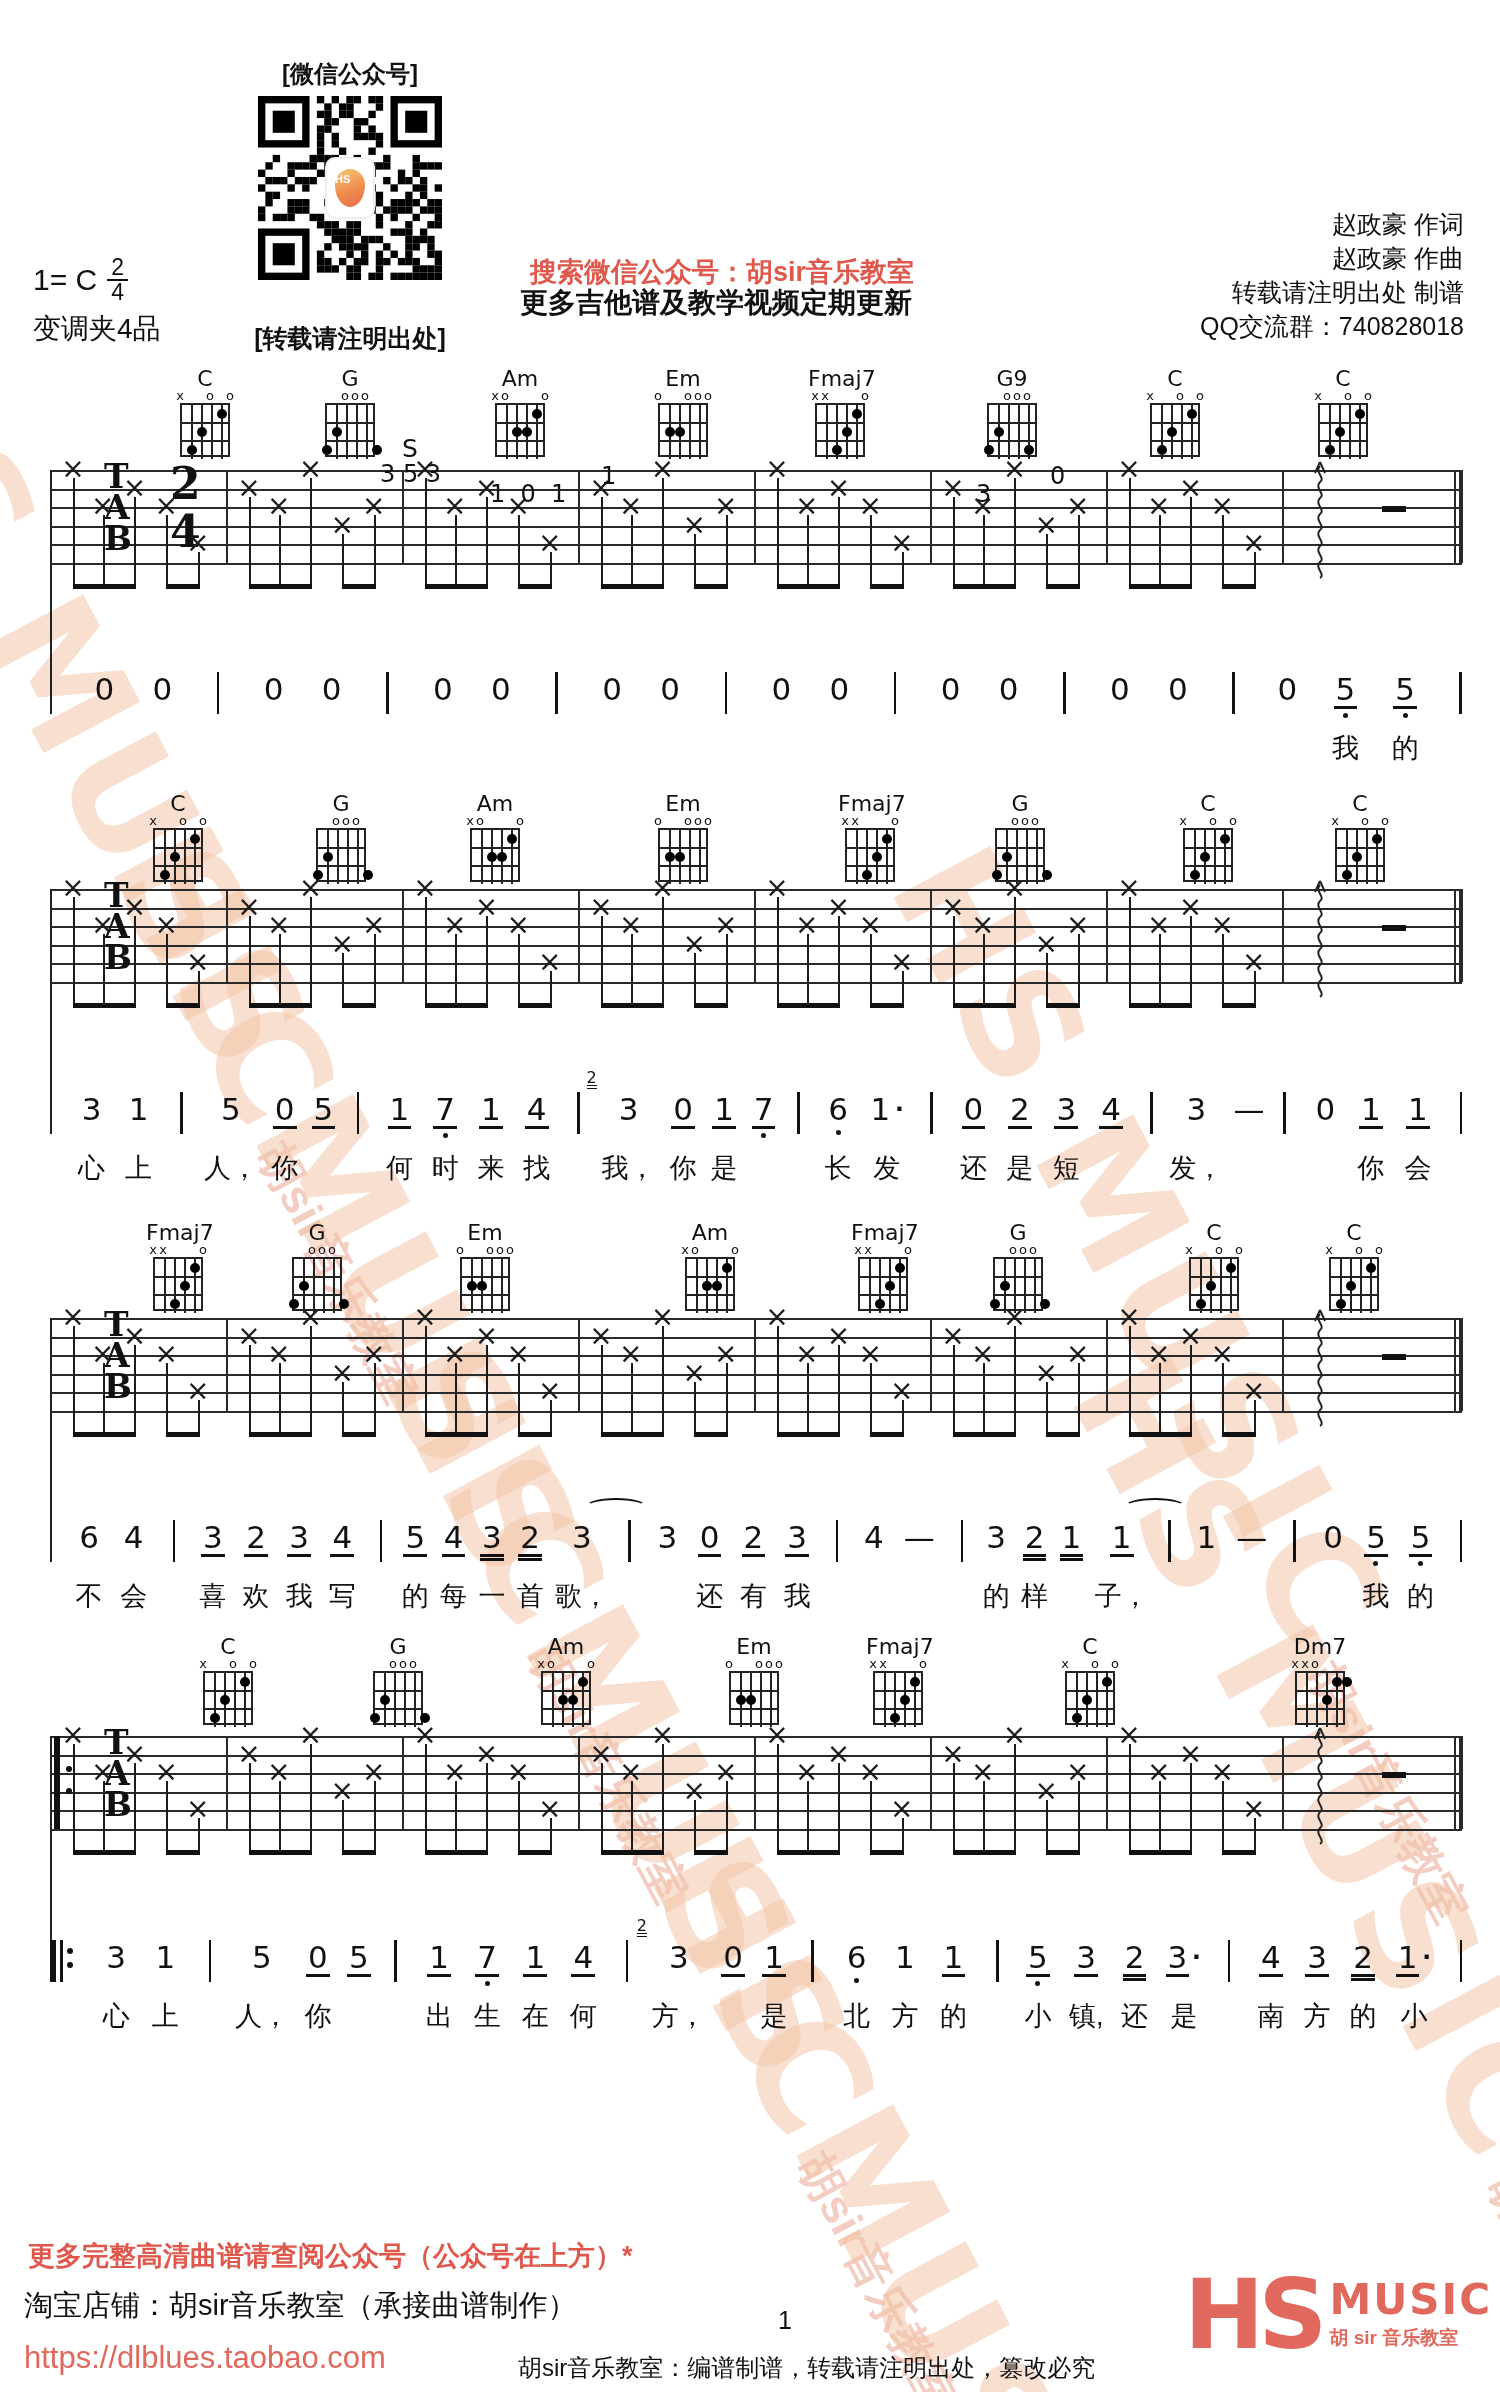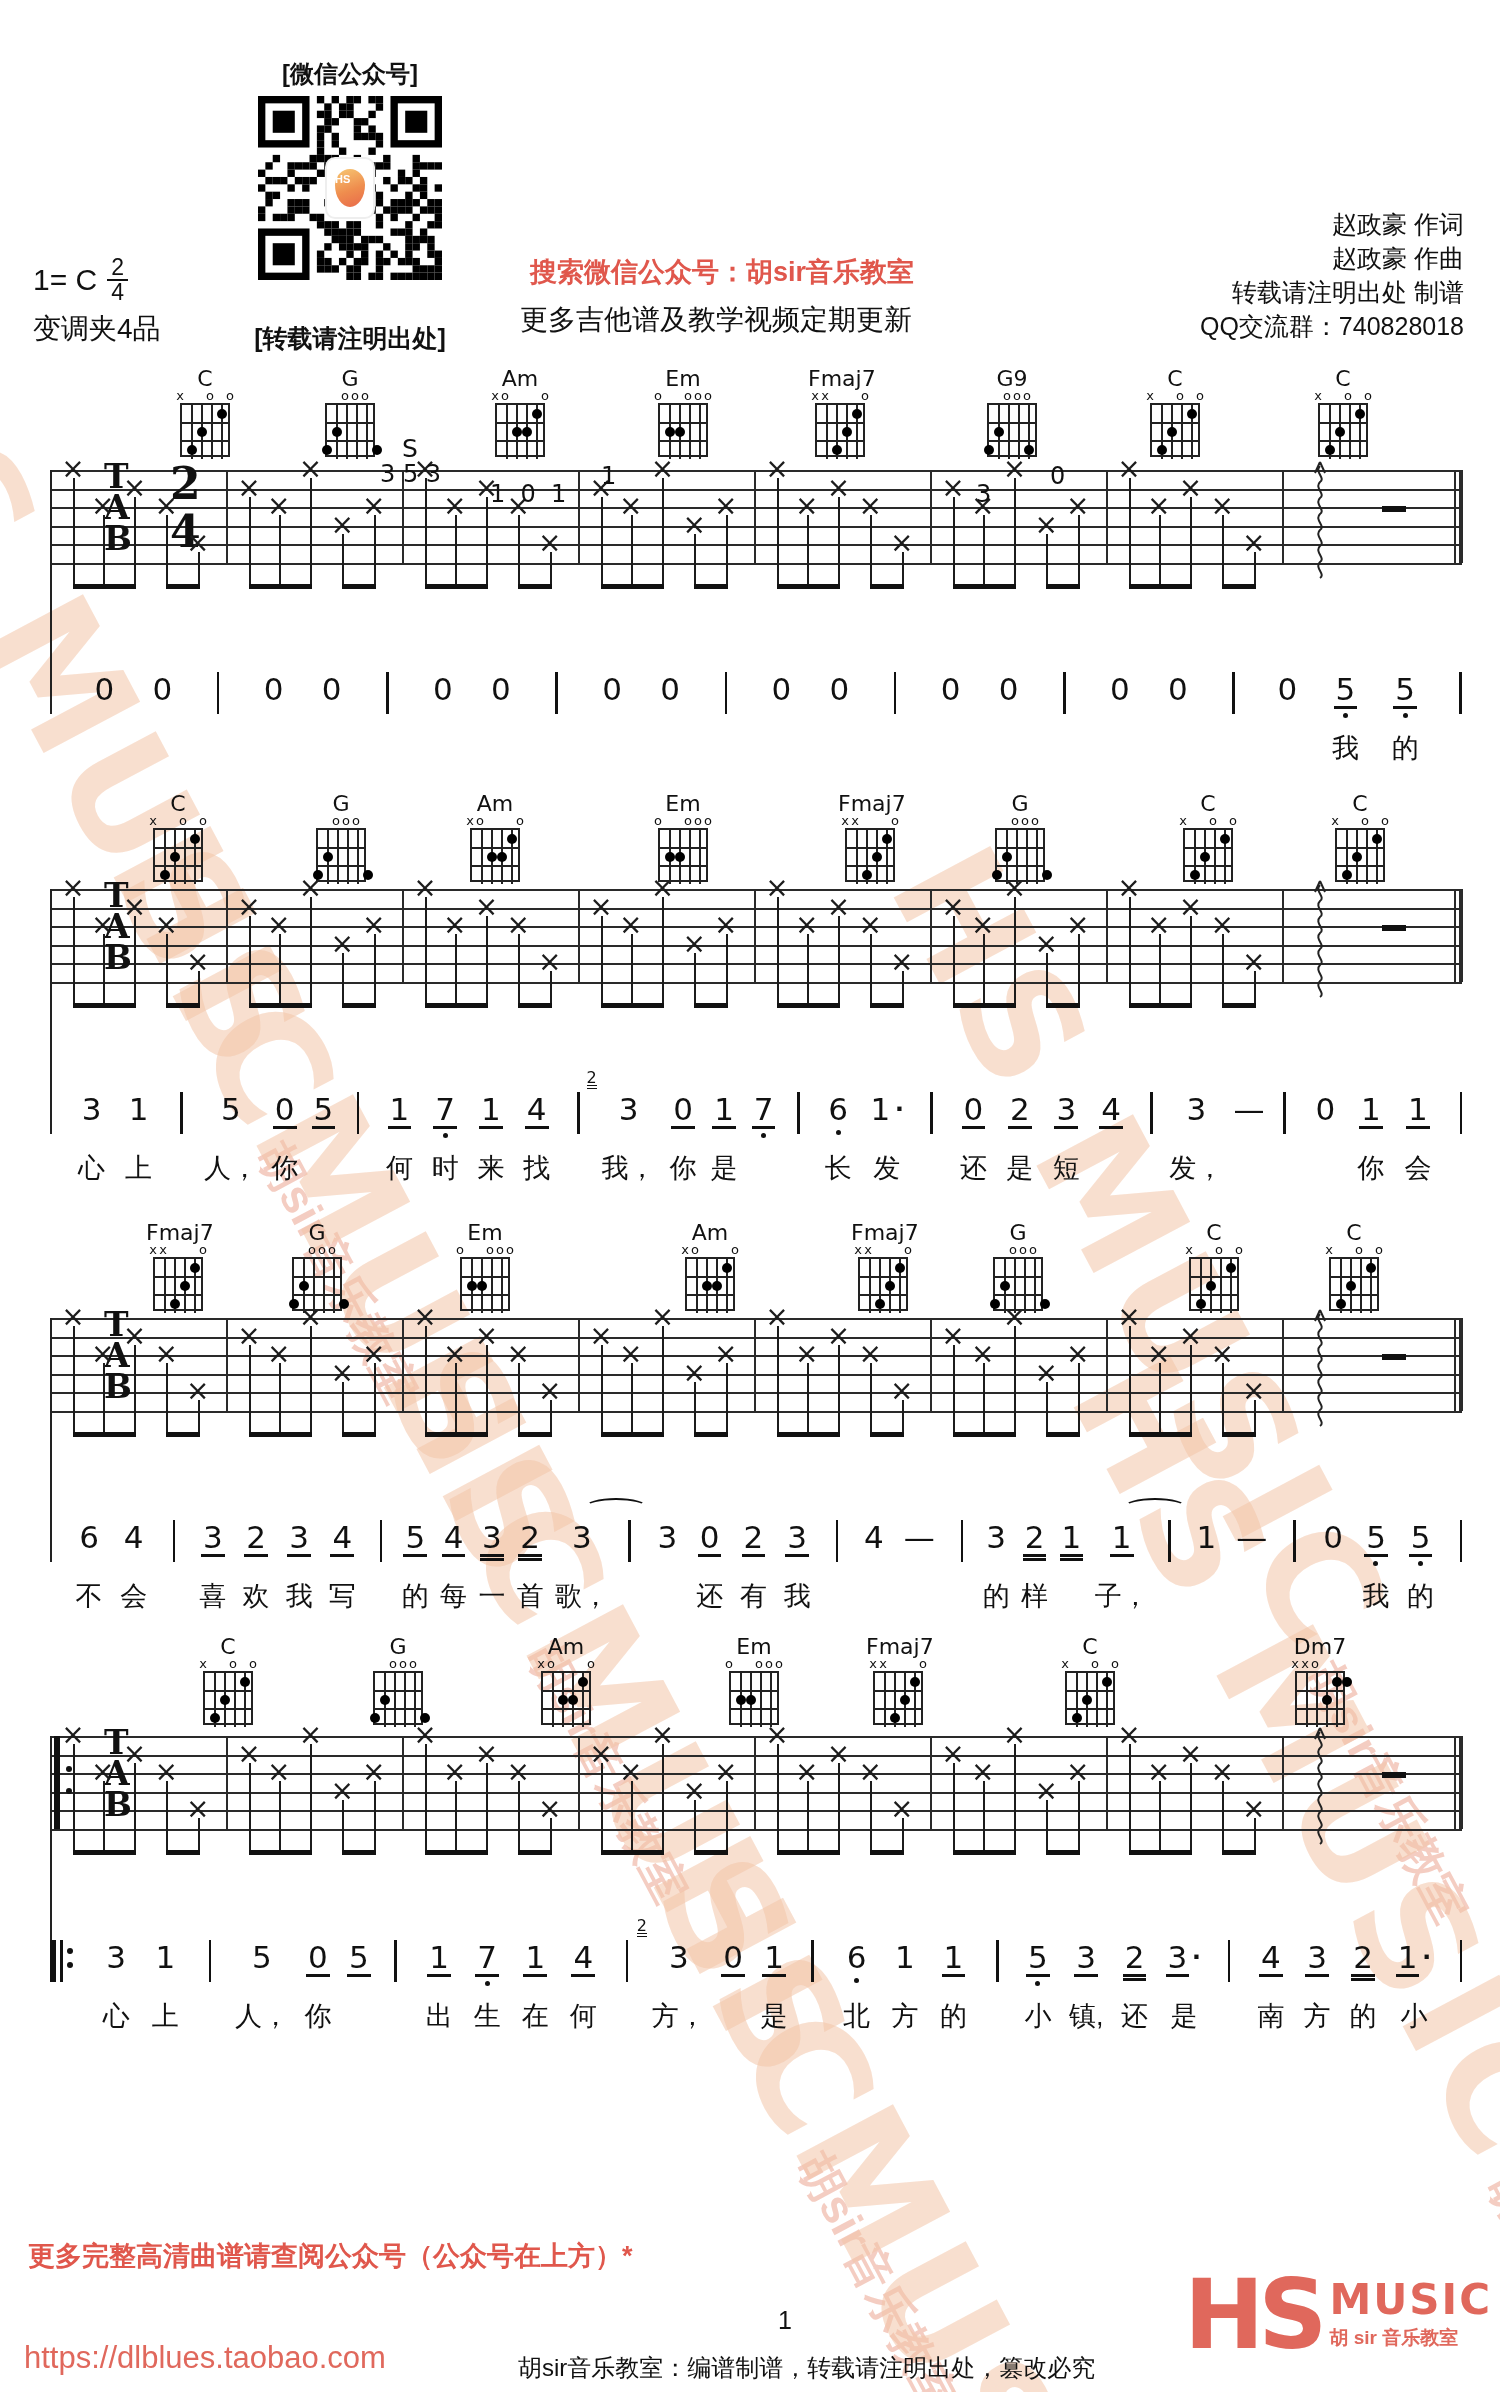--- a/index.html
+++ b/index.html
@@ -22,21 +22,21 @@
   .qr{left:258px;top:96px;width:184px;height:184px;}
   .qr svg{display:block;}
   .qr-badge{position:absolute;left:50%;top:50%;transform:translate(-50%,-50%);width:46px;height:58px;
             background:#fff;border-radius:8px;box-shadow:0 0 0 2px #eee;display:flex;align-items:center;
             justify-content:center;flex-direction:column;}
   .pick{width:30px;height:38px;background:linear-gradient(160deg,#f7c873,#ef8d4e 55%,#e8694a);
         border-radius:50% 50% 50% 50%/42% 42% 58% 58%;}
   .pick-hs{position:absolute;top:14px;left:8px;font-size:11px;font-weight:bold;color:#fff;}
   .qr-label-bottom{left:240px;top:322px;width:220px;text-align:center;font-size:25px;font-weight:bold;}
   .promo-red{left:530px;top:254px;font-size:27px;font-weight:bold;}
-  .promo-black{left:520px;top:301px;font-size:28px;font-weight:normal;}
+  .promo-black{left:520px;top:284px;font-size:28px;font-weight:bold;}
   .credits{right:36px;top:208px;text-align:right;font-size:25px;line-height:33px;}
   .credits div{margin-bottom:1px;}
   .keyline{left:33px;top:256px;font-size:30px;display:flex;align-items:center;gap:10px;}
   .frac{display:inline-flex;flex-direction:column;align-items:center;font-size:23px;line-height:23px;}
   .frac .top{border-bottom:2px solid #111;padding:0 4px;}
   .capoline{left:33px;top:310px;font-size:28px;}
 
   
   .chord{position:absolute;width:64px;z-index:2;}
   .chord .cname{text-align:center;font-size:22px;font-family:"DejaVu Sans",sans-serif;height:24px;}
@@ -2239,20 +2239,21 @@
               <div class="dotafter" data-name="augmentation-dot">·</div>
             </div>
             <div class="lyr" data-name="lyric-syllable">小</div>
           </div>
         </div>
         <div class="jbar" data-name="jianpu-end-barline"></div>
       </div>
     </div>
 
   <div class="ftr f-red" data-name="footer-promo" id="f-red" style="color: rgb(224, 87, 76);">更多完整高清曲谱请查阅公众号（公众号在上方）*</div>
+  <div class="ftr f-taobao" data-name="footer-taobao-shop">淘宝店铺：胡sir音乐教室（承接曲谱制作）</div>
   <div class="ftr f-page" data-name="page-number">1</div>
   <div class="ftr f-url" data-name="shop-url-link" id="f-url" style="color: rgb(224, 104, 92);">https://dlblues.taobao.com</div>
   <div class="ftr f-note" data-name="footer-copyright">胡sir音乐教室：编谱制谱，转载请注明出处，篡改必究</div>
   <div class="ftr hs-logo" data-name="hs-music-logo">
     <span class="hs-big" data-name="logo-hs-text" id="l-hs" style="color: rgb(224, 104, 92);">HS</span>
     <span class="hs-col">
       <span class="hs-music" data-name="logo-music-text" id="l-mu" style="color: rgb(224, 104, 92);">MUSIC</span>
       <span class="hs-cn" data-name="logo-cn-text" id="l-cn" style="color: rgb(224, 104, 92);">胡 sir 音乐教室</span>
     </span>
   </div>

